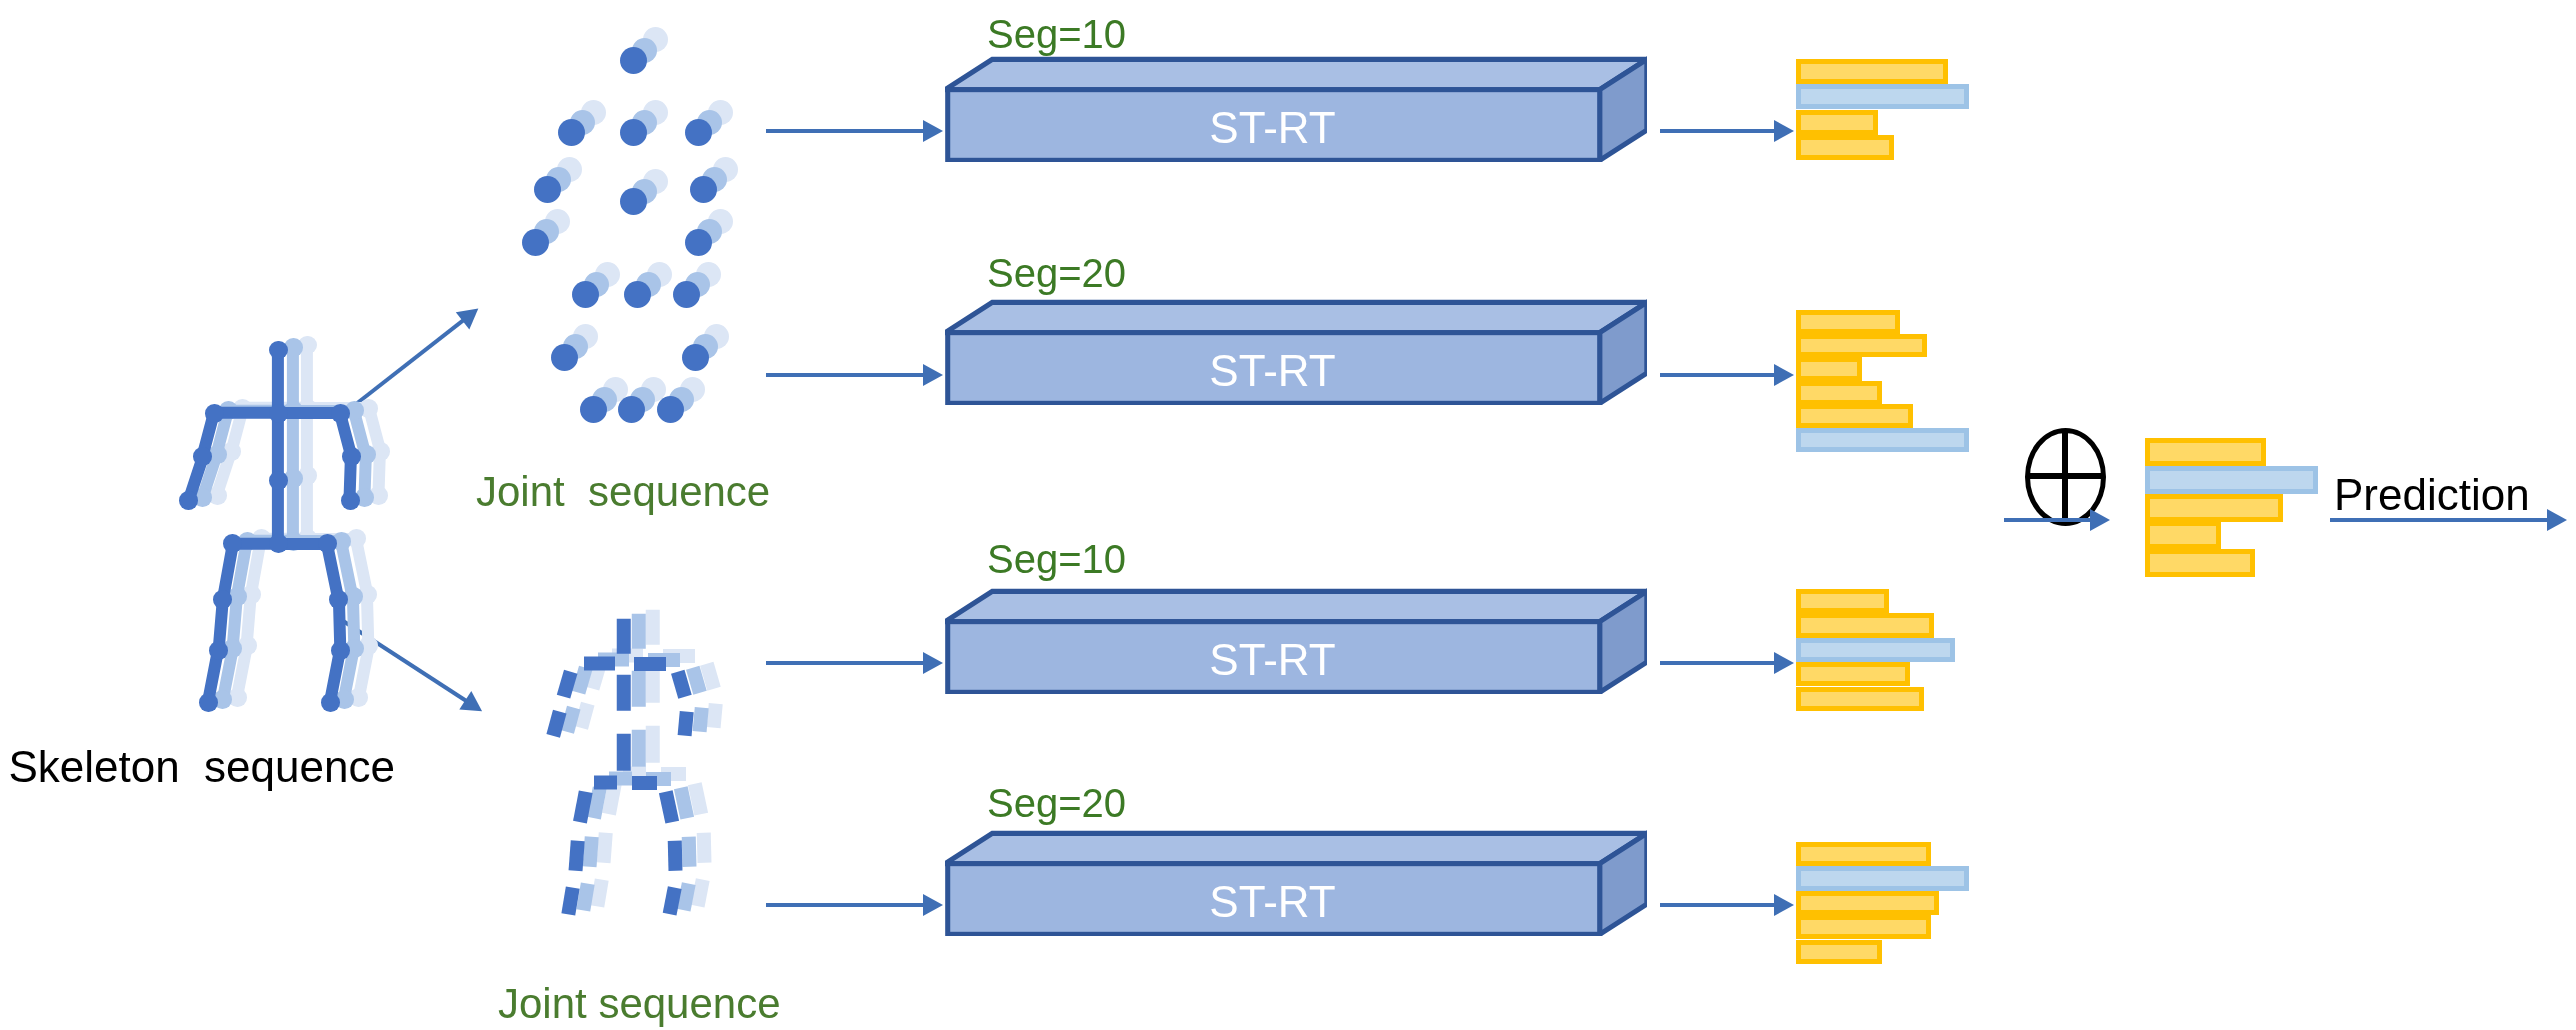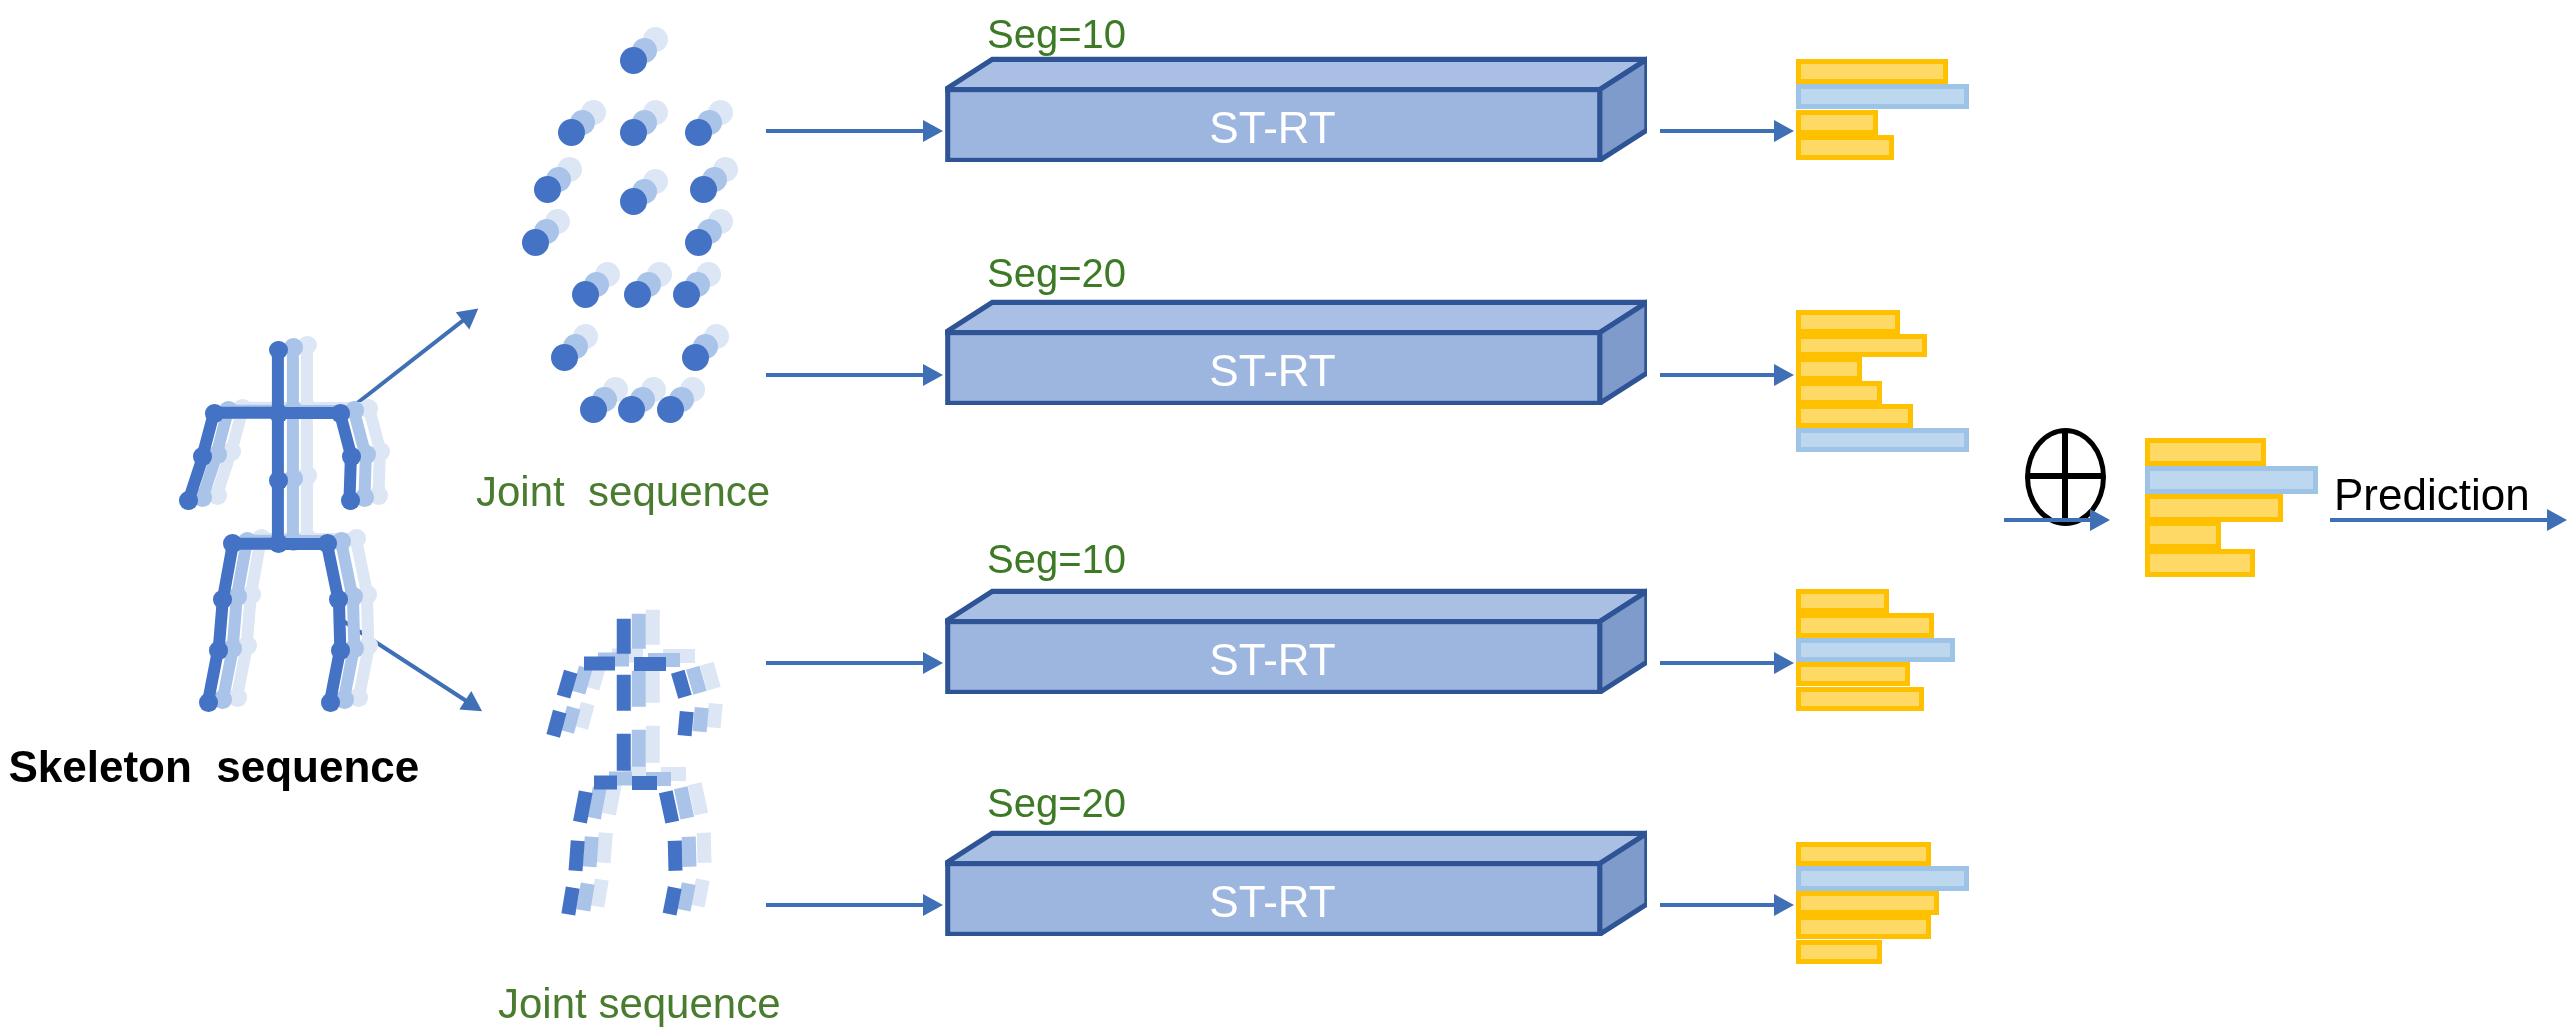--- a/index.html
+++ b/index.html
@@ -151,21 +151,21 @@
     <div class="jt" style="left: 59px; top: 206px; width: 18.5px; height: 18.5px; background: rgb(68, 114, 196); z-index: 3;"></div>
     <div class="jt" style="left: 49px; top: 262px; width: 18.5px; height: 18.5px; background: rgb(68, 114, 196); z-index: 3;"></div>
     <div class="jt" style="left: 45px; top: 313px; width: 18.5px; height: 18.5px; background: rgb(68, 114, 196); z-index: 3;"></div>
     <div class="jt" style="left: 35px; top: 365px; width: 18.5px; height: 18.5px; background: rgb(68, 114, 196); z-index: 3;"></div>
     <div class="jt" style="left: 154px; top: 206px; width: 18.5px; height: 18.5px; background: rgb(68, 114, 196); z-index: 3;"></div>
     <div class="jt" style="left: 165px; top: 262px; width: 18.5px; height: 18.5px; background: rgb(68, 114, 196); z-index: 3;"></div>
     <div class="jt" style="left: 167px; top: 313px; width: 18.5px; height: 18.5px; background: rgb(68, 114, 196); z-index: 3;"></div>
     <div class="jt" style="left: 157px; top: 365px; width: 18.5px; height: 18.5px; background: rgb(68, 114, 196); z-index: 3;"></div>
   </div>
 
-<div class="lbl lbl-black" style="left:8.4px;top:745px;font-weight:bold;">Skeleton  sequence</div>
+<div class="lbl lbl-black" style="left:8.4px;top:745px;">Skeleton  sequence</div>
 
 <div id="joint-host" style="position:absolute;left:530px;top:38px;width:236px;height:404px;">
     <div class="jdot" style="left: 113px; top: -10.6px; width: 25px; height: 25px; background: rgb(220, 230, 245); z-index: 1;"></div>
     <div class="jdot" style="left: 51px; top: 62px; width: 25px; height: 25px; background: rgb(220, 230, 245); z-index: 1;"></div>
     <div class="jdot" style="left: 113px; top: 62px; width: 25px; height: 25px; background: rgb(220, 230, 245); z-index: 1;"></div>
     <div class="jdot" style="left: 178px; top: 62px; width: 25px; height: 25px; background: rgb(220, 230, 245); z-index: 1;"></div>
     <div class="jdot" style="left: 27px; top: 119px; width: 25px; height: 25px; background: rgb(220, 230, 245); z-index: 1;"></div>
     <div class="jdot" style="left: 113px; top: 131px; width: 25px; height: 25px; background: rgb(220, 230, 245); z-index: 1;"></div>
     <div class="jdot" style="left: 183px; top: 119px; width: 25px; height: 25px; background: rgb(220, 230, 245); z-index: 1;"></div>
     <div class="jdot" style="left: 15px; top: 171px; width: 25px; height: 25px; background: rgb(220, 230, 245); z-index: 1;"></div>

